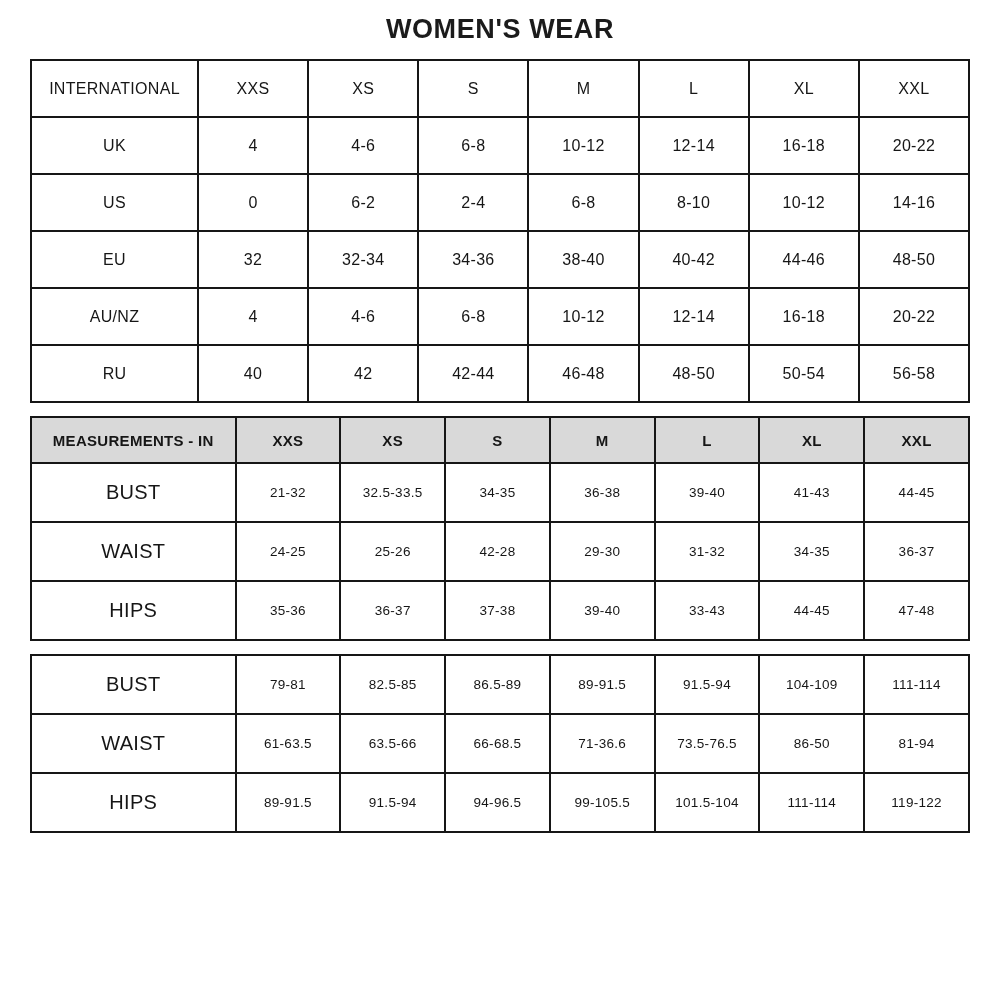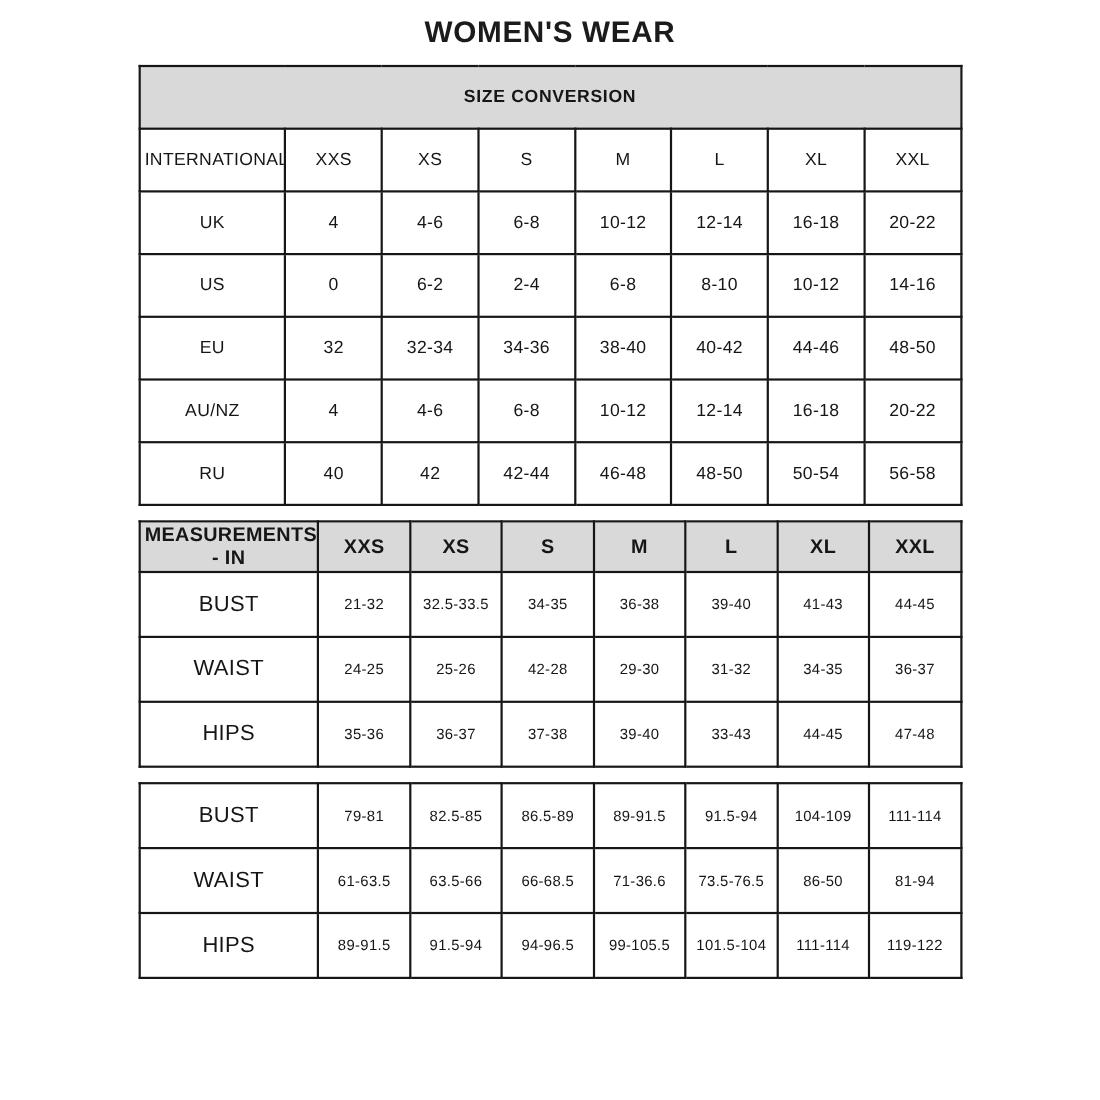--- a/index.html
+++ b/index.html
@@ -6,21 +6,21 @@
     margin: 0;
     padding: 0;
     background: #ffffff;
     width: 1000px;
     height: 1000px;
     overflow: hidden;
     font-family: "Liberation Sans", "DejaVu Sans", sans-serif;
     color: #161616;
   }
   .sheet {
-    width: 749px;
+    width: 940px;
     margin: 0 auto;
     padding-top: 6px;
   }
   .page-title {
     text-align: center;
     font-size: 27px;
     font-weight: bold;
     letter-spacing: 0.6px;
     margin: 8px 0 14px 0;
     color: #1b1b1b;
@@ -48,21 +48,21 @@
     font-size: 15px;
     letter-spacing: 0.6px;
   }
   
   .t1 td { height: 55px; font-size: 16px; }
   
   .t23 .hdr td {
     background: #d9d9d9;
     height: 44px;
     font-weight: bold;
-    font-size: 18px;
+    font-size: 15px;
   }
   .t23 td { height: 57px; font-size: 13.5px; }
   .t23 td.lab { font-size: 20px; }
 </style>
 </head>
 <body>
 
 <div class="sheet">
 
   <div class="page-title">WOMEN'S WEAR</div>
@@ -72,23 +72,20 @@
       <col style="width:17.8%">
       <col style="width:11.74%">
         <col style="width:11.74%">
         <col style="width:11.74%">
       <col style="width:11.74%">
         <col style="width:11.74%">
         <col style="width:11.74%">
         <col style="width:11.74%">
     </colgroup>
     <tbody>
-        <tr>
-      <td colspan="8" class="band">SIZE CONVERSION</td>
-    </tr>
     <tr>
       <td>INTERNATIONAL</td>
       <td>XXS</td>
       <td>XS</td>
       <td>S</td>
       <td>M</td>
       <td>L</td>
       <td>XL</td>
       <td>XXL</td>
     </tr>

